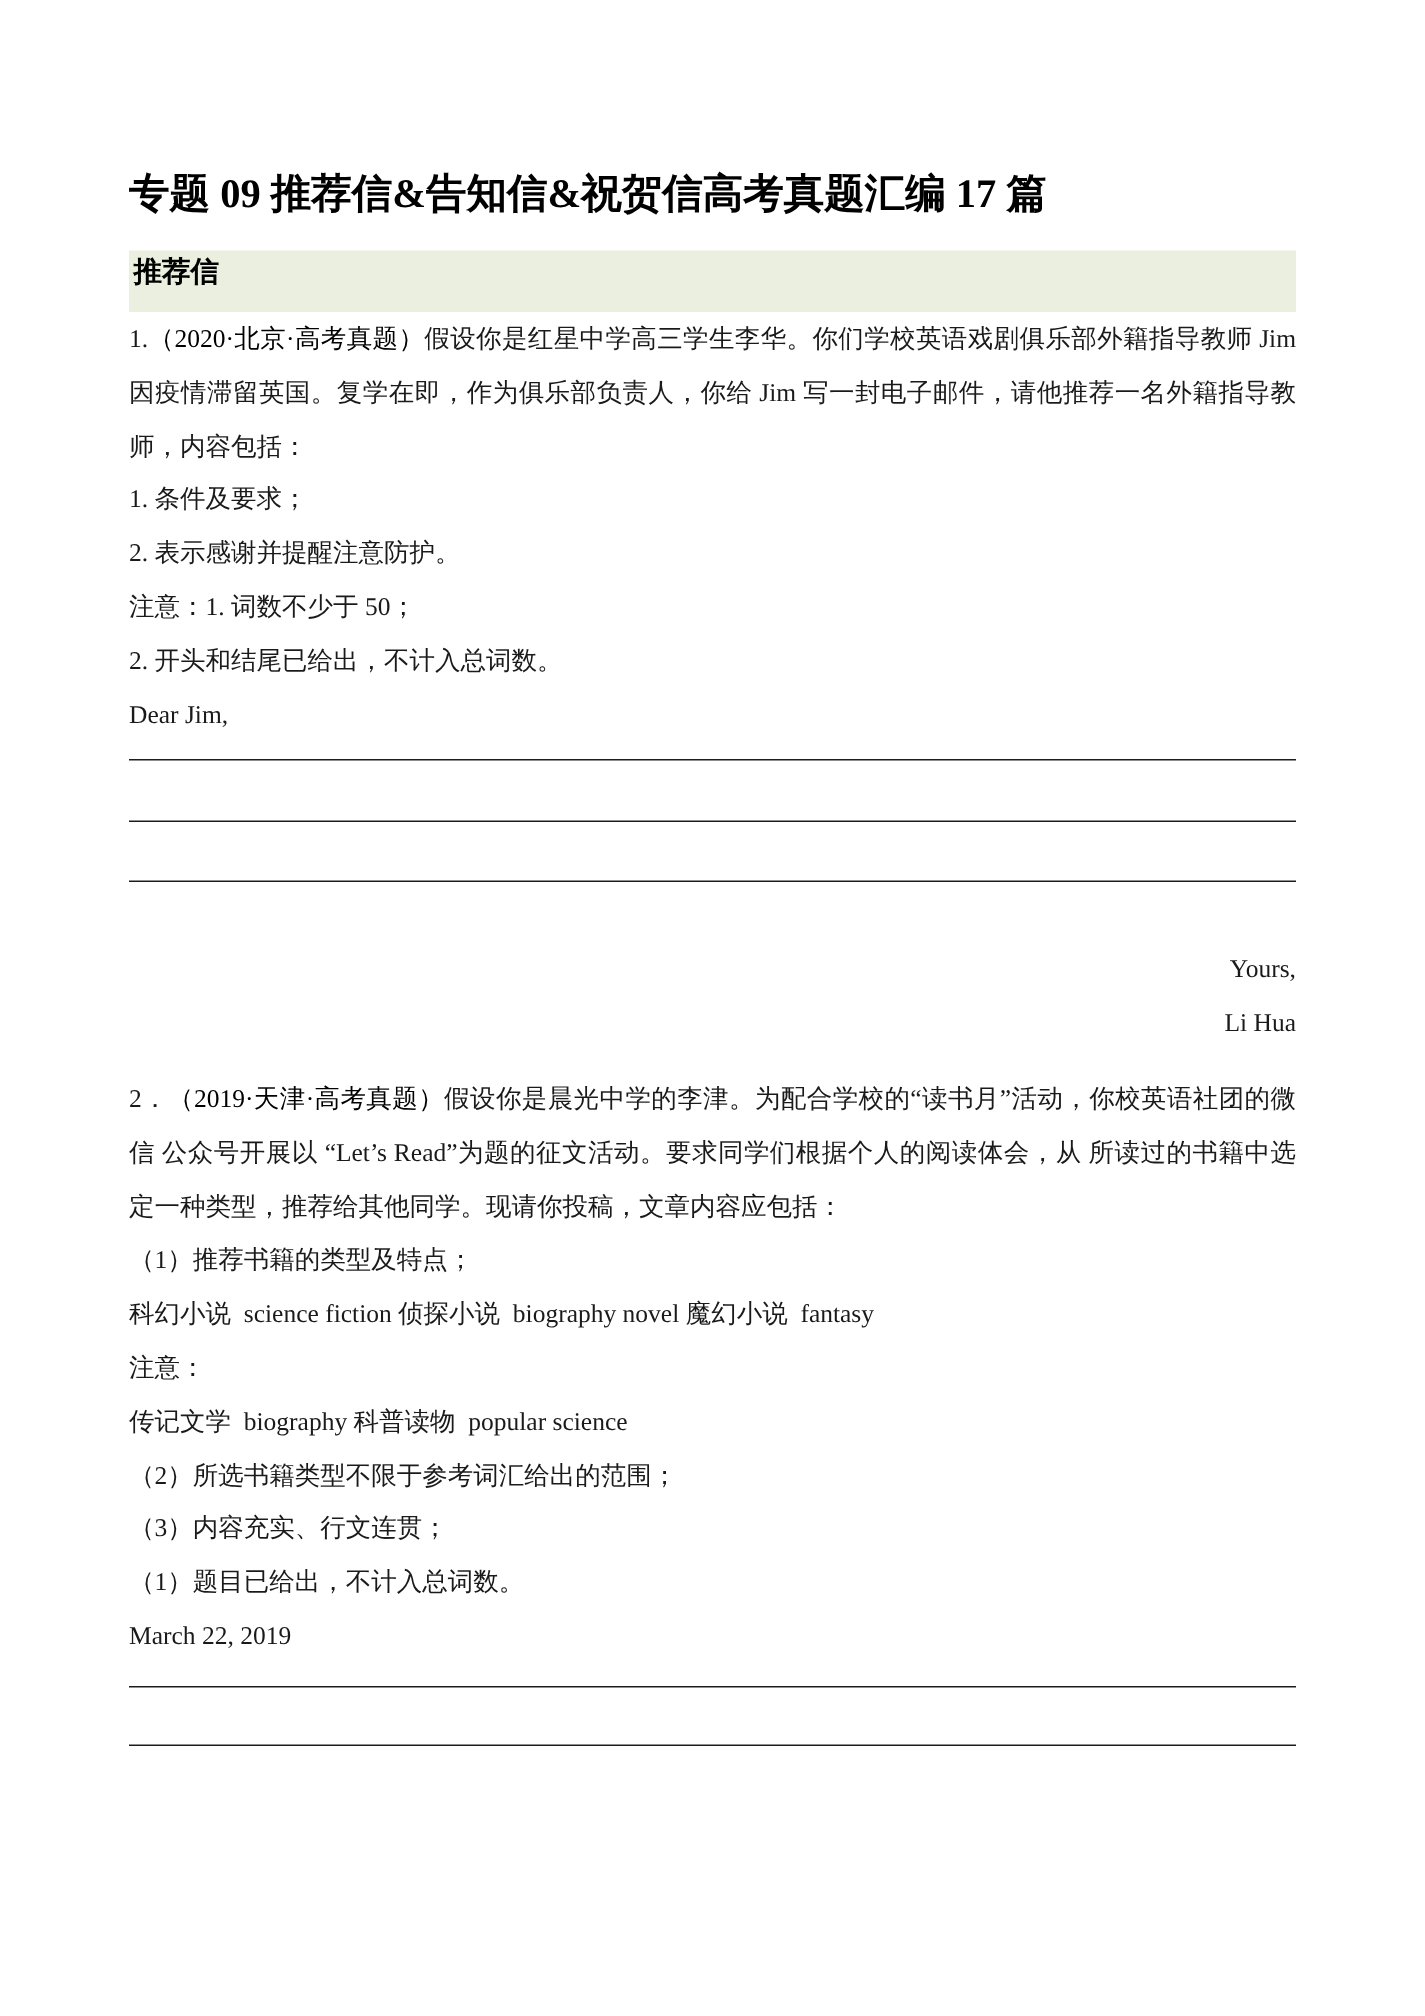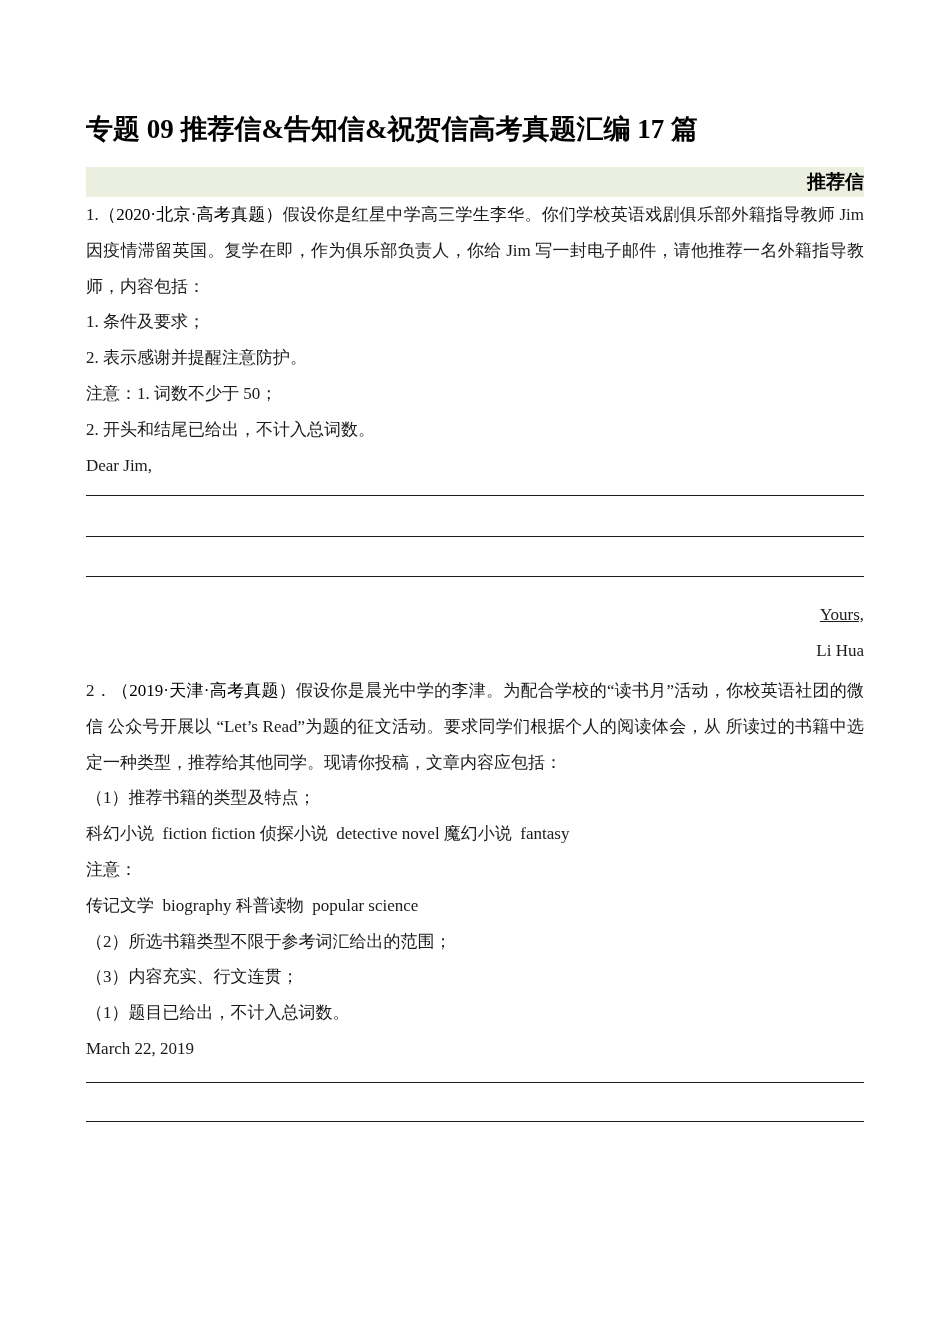--- a/index.html
+++ b/index.html
@@ -12,42 +12,41 @@
   }
   .content { margin: 0 86px; width: 778px; }
   .doc-title {
     margin-top: 112px;
     font-size: 27px; line-height: 35px;
     font-weight: bold; 
     color: #000;
     white-space: nowrap;
   }
   .section-bar {
-    margin-top: 20px; height: 30px;
+    margin-top: 20px; height: 41px;
     background: #ebefdf;
     font-size: 19px; line-height: 29px; font-weight: bold;
     padding-left: 3px; box-sizing: border-box;
     color: #000;
-    text-align: right;
   }
   .line {
     font-size: 17px; line-height: 35.8px;
     color: #1a1a1a;
   }
   .just { text-align: justify; }
   .pre { white-space: pre-wrap; }
   .cite { color: #000000; }
   .right { text-align: right; }
   .ans { border-bottom: 1.5px solid #1c1c1c; width: 778px; }
   .h12 { height: 12px; }
   .h39 { height: 39.5px; }
   .h15 { height: 15.5px; }
   .h38 { height: 38px; }
-  .yours { margin-top: 20px; text-decoration: underline; }
-  .q2-start { margin-top: 4px; }
+  .yours { margin-top: 40px; }
+  .q2-start { margin-top: 15px; }
 </style>
 </head>
 <body>
 
 <div class="content">
 
   <div class="doc-title">专题 09 推荐信&amp;告知信&amp;祝贺信高考真题汇编 17 篇</div>
 
   <div class="section-bar">推荐信</div>
 
@@ -64,21 +63,21 @@
   <div class="ans h39"></div>
   <div class="ans h39"></div>
 
   <div class="line right yours">Yours,</div>
   <div class="line right">Li Hua</div>
 
   <div class="line just q2-start"><span>2．</span><span class="cite">（2019·天津·高考真题）</span><span>假设你是晨光中学的李津。为配合学校的“读书月”活动，你校英语社团的微信 公众号开展以 “Let’s Read”为题的征文活动。要求同学们根据个人的阅读体会，从 所读过的书籍中选定一种类型，推荐给其他同学。现请你投稿，文章内容应包括：</span></div>
 
   <div class="line">（1）推荐书籍的类型及特点；</div>
 
-  <div class="line pre">科幻小说  fiction fiction 侦探小说  detective novel 魔幻小说  fantasy</div>
+  <div class="line pre">科幻小说  science fiction 侦探小说  biography novel 魔幻小说  fantasy</div>
   <div class="line">注意：</div>
 
   <div class="line pre">传记文学  biography 科普读物  popular science</div>
   <div class="line">（2）所选书籍类型不限于参考词汇给出的范围；</div>
   <div class="line">（3）内容充实、行文连贯；</div>
   <div class="line">（1）题目已给出，不计入总词数。</div>
 
   <div class="line">March 22, 2019</div>
 
   <div class="ans h15"></div>

